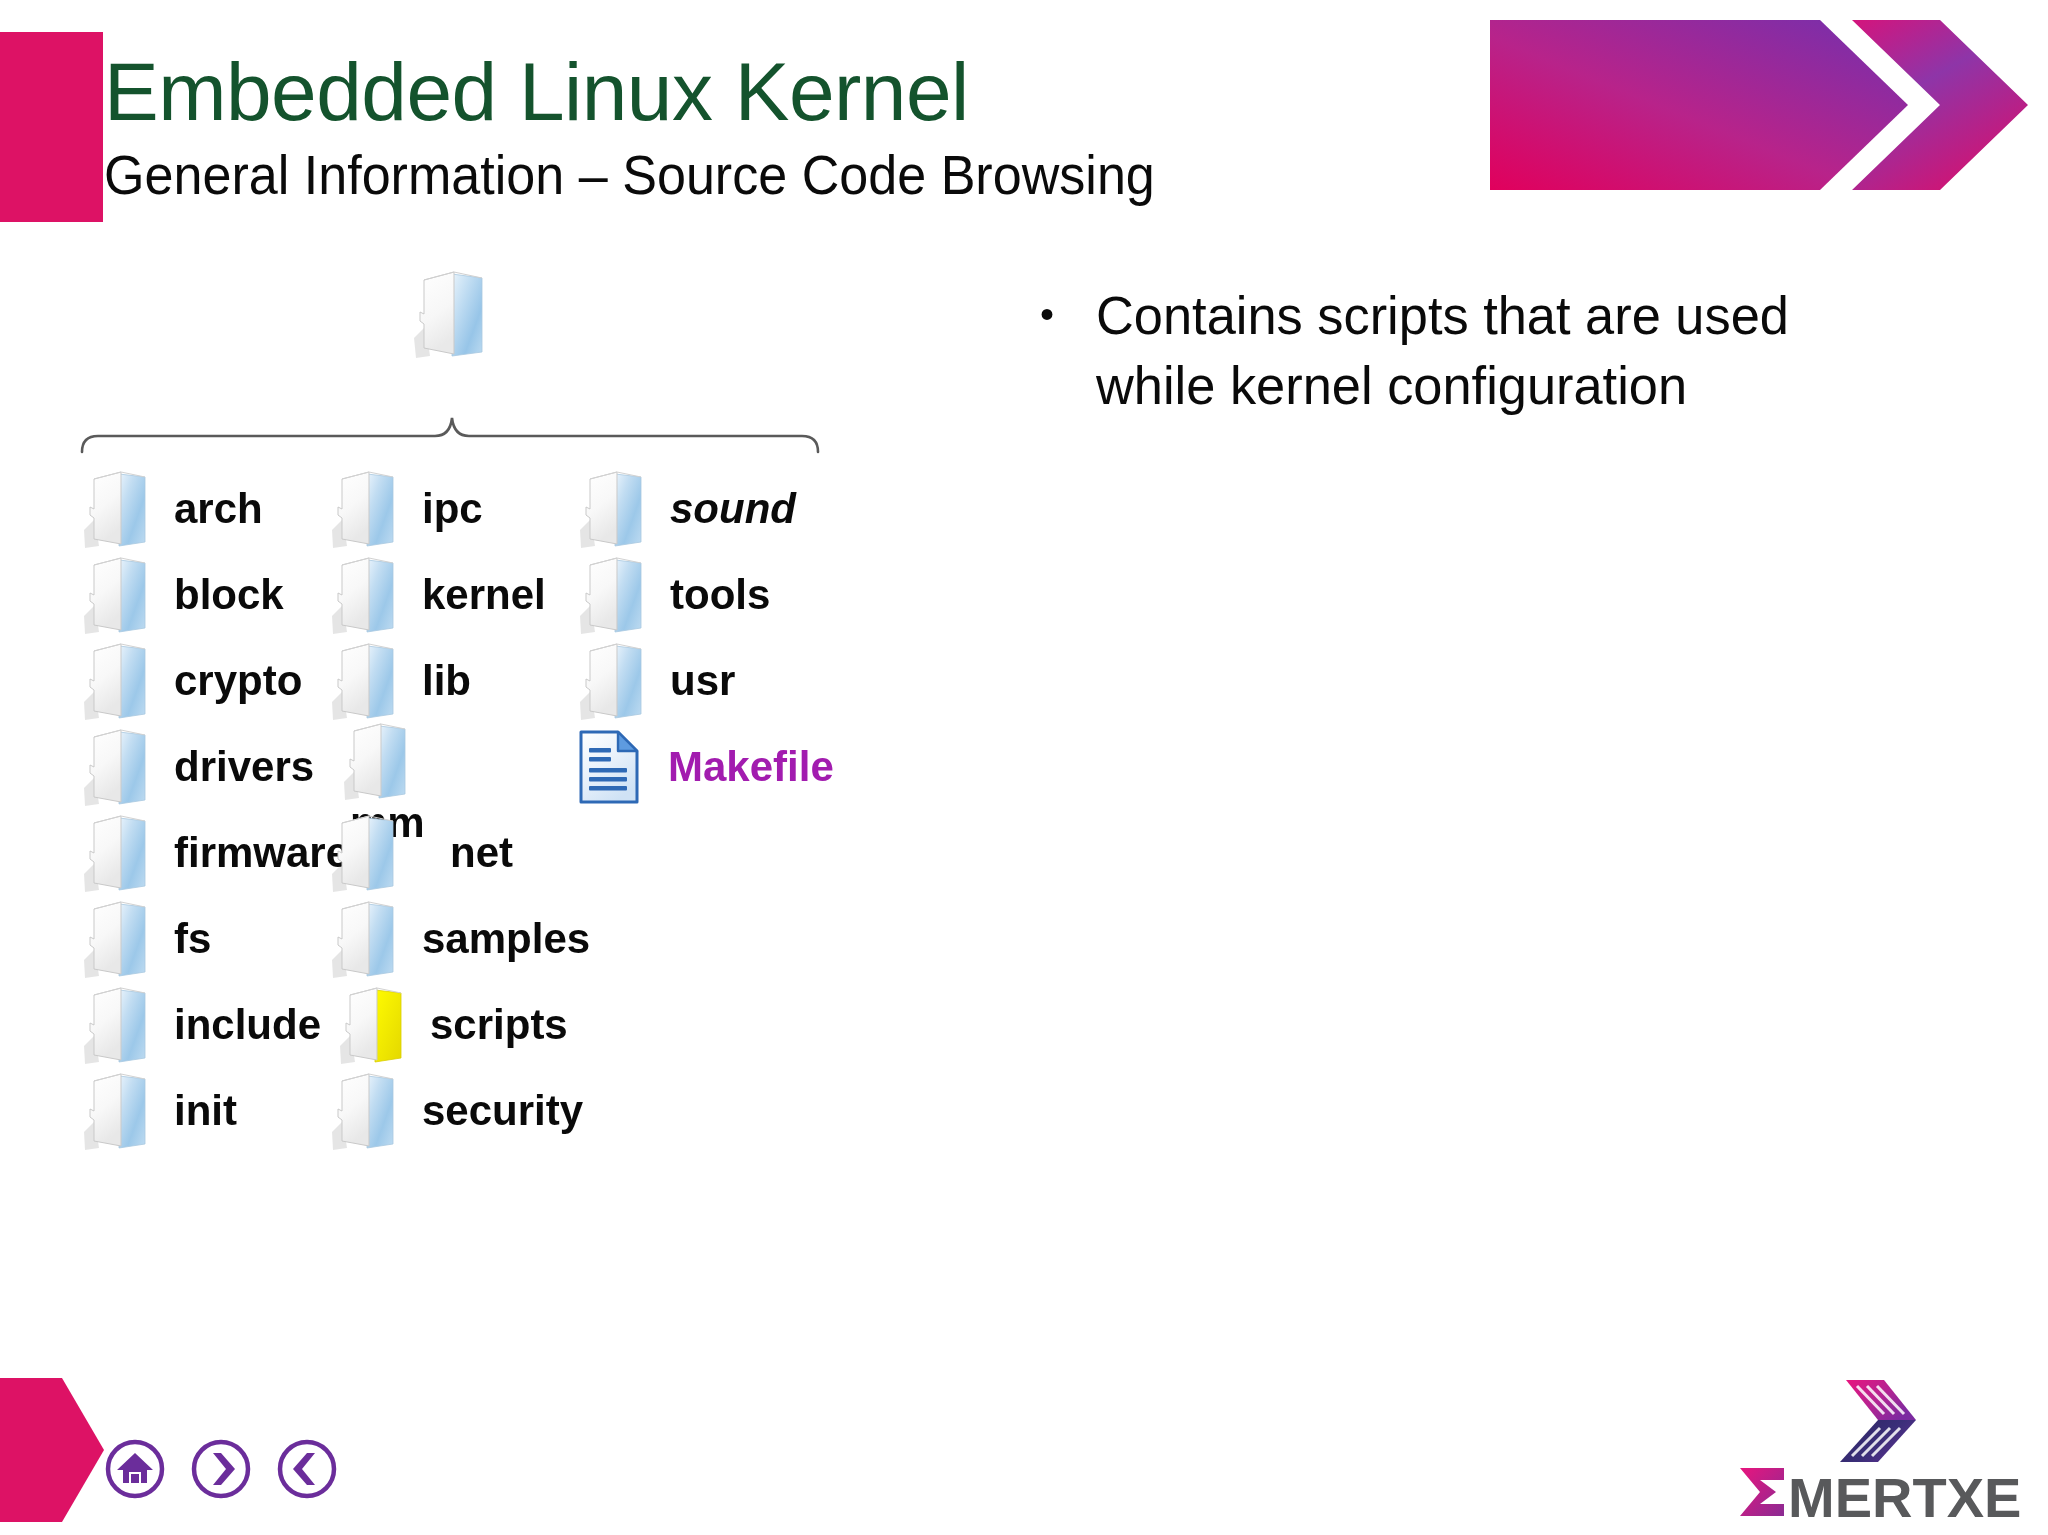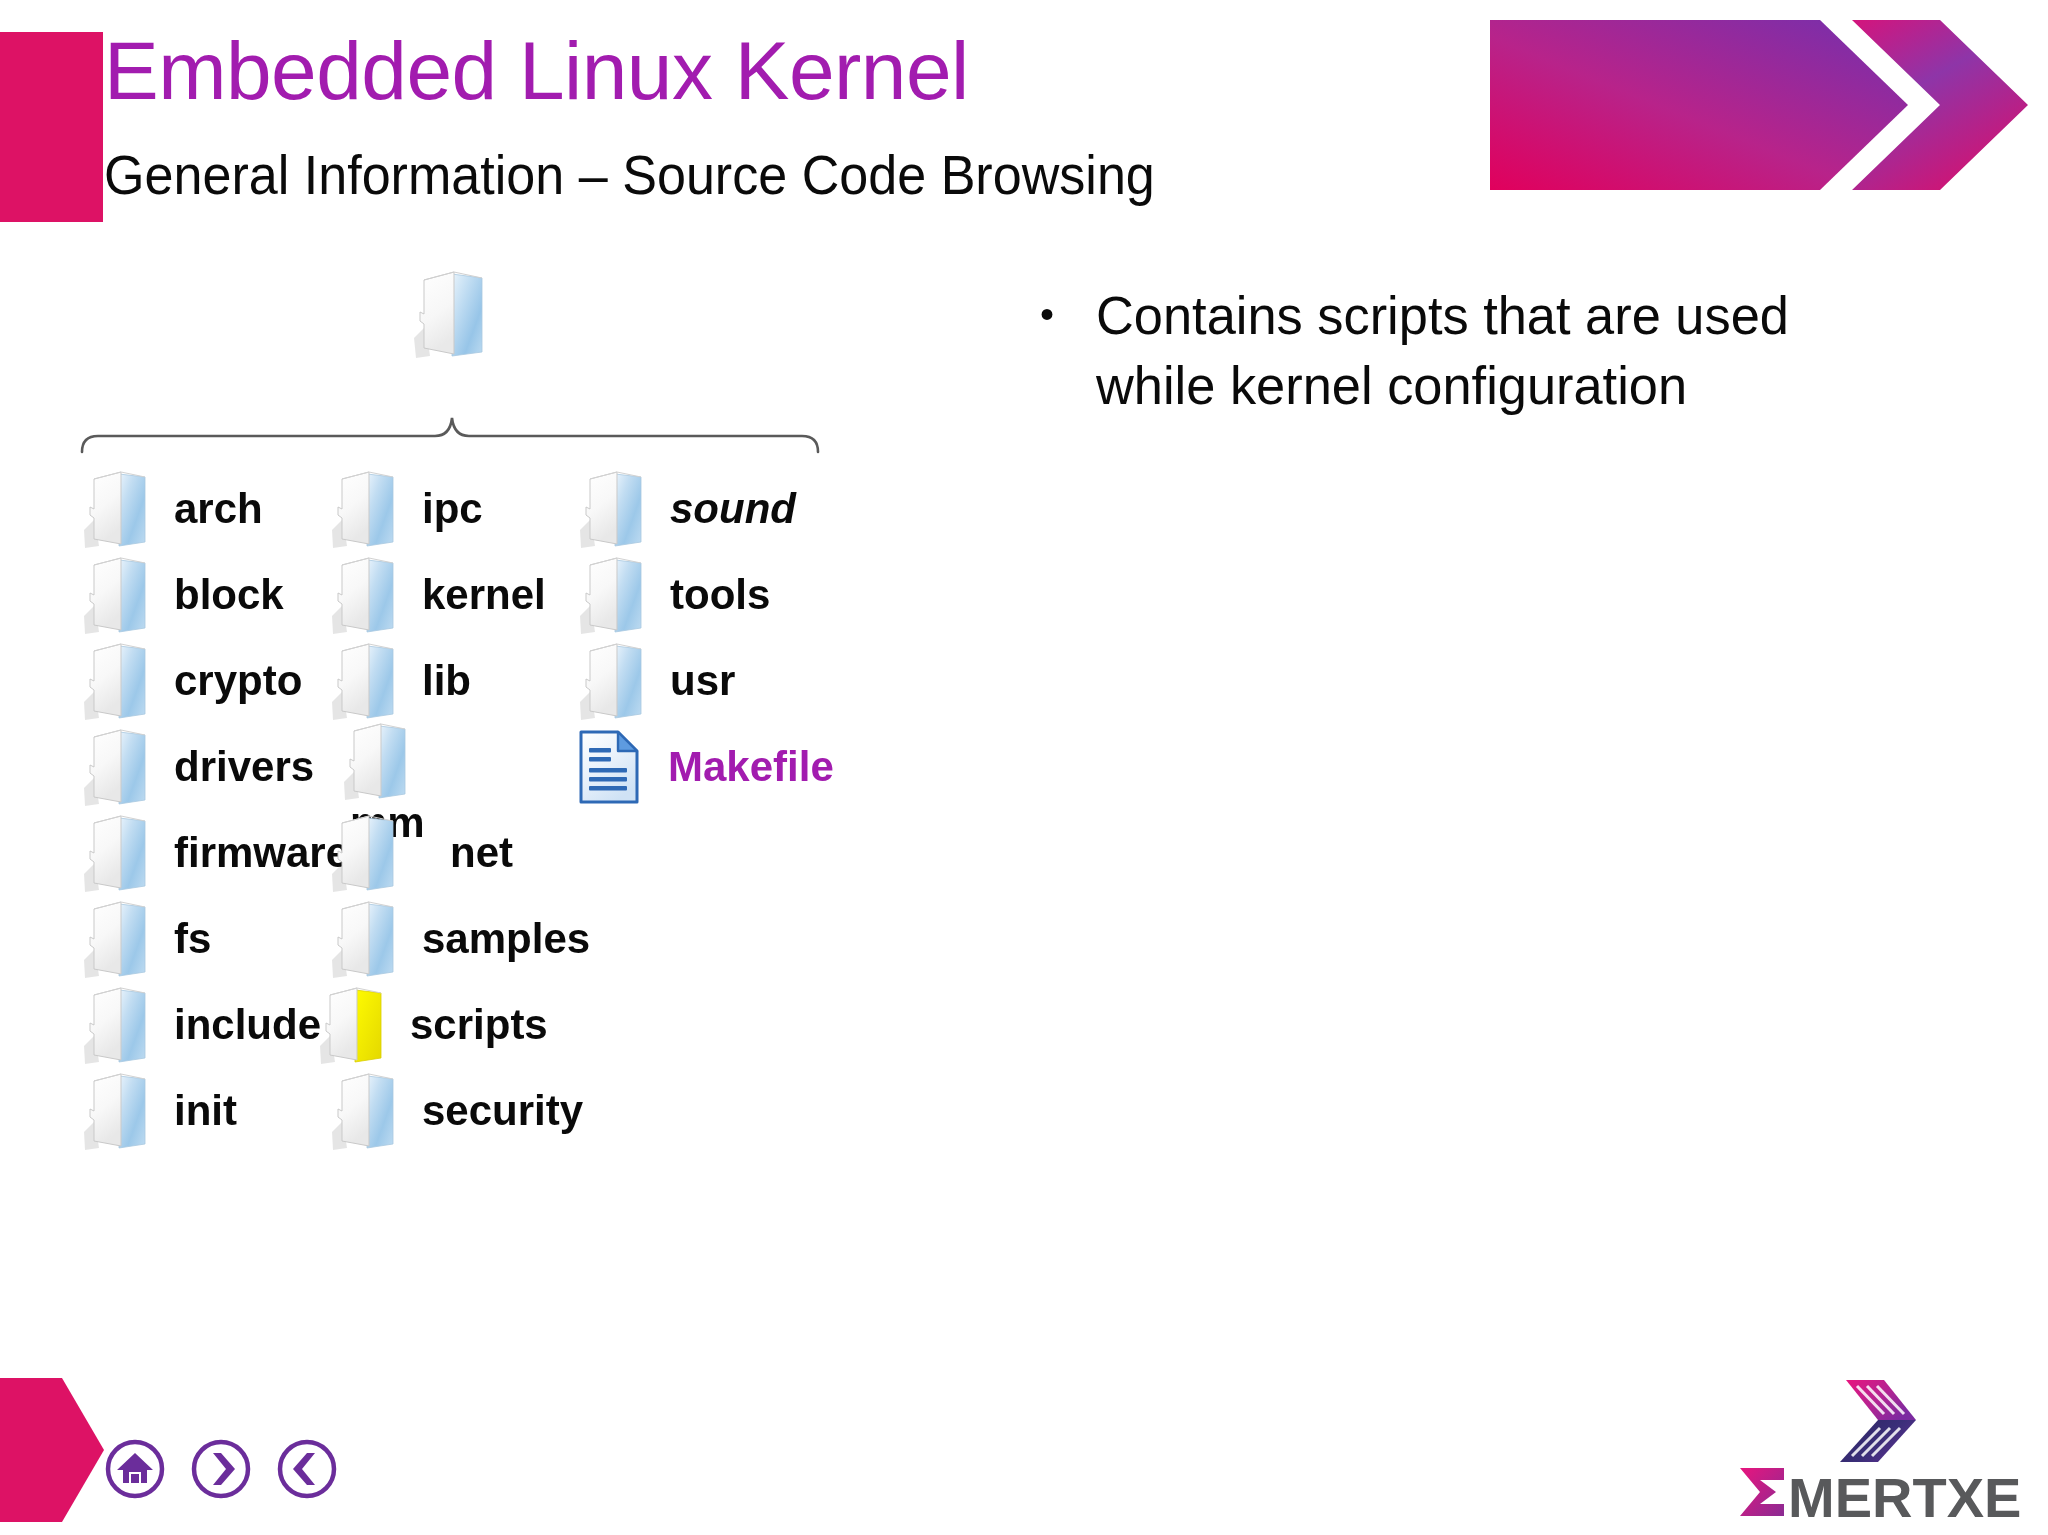--- a/index.html
+++ b/index.html
@@ -25,26 +25,26 @@
     left: 0px;
     top: 32px;
     width: 103px;
     height: 190px;
     background: #DD1265;
   }
 
   .title {
     position: absolute;
     left: 104px;
-    top: 23px;
+    top: 44px;
     width: 1320px;
     font-size: 82px;
     line-height: 96px;
     font-weight: 400;
-    color: #a21caf;
+    color: #14532d;
     letter-spacing: -0.5px;
     white-space: nowrap;
   }
 
   .subtitle {
     position: absolute;
     left: 104px;
     top: 140px;
     width: 1320px;
     font-size: 56px;
@@ -580,21 +580,21 @@
       </linearGradient>
     </defs>
     <polygon points="4,62 15,51 19,78 5,80" fill="#000" opacity="0.10"></polygon>
     <polygon points="39,6 65,9 65,74 39,78" fill="url(#bf13)" stroke="#A8C8DF" stroke-width="0.8"></polygon>
     <polygon points="14,11 41,4 41,76 14,71 14,50 10,47 10,39 14,41" fill="url(#wf13)" stroke="#C9C9C9" stroke-width="1"></polygon>
     <polyline points="14,11 41,4 65,9" fill="none" stroke="#D2D2D2" stroke-width="1"></polyline>
   </svg>
         </span>
         <span class="folder-label">samples</span>
       </div>
-      <div class="folder-item" style="left: 236px; top: 516px;">
+      <div class="folder-item" style="left: 256px; top: 516px;">
         <span style="display: inline-flex;">
   <svg width="72" height="82" viewBox="0 0 72 82" xmlns="http://www.w3.org/2000/svg">
     <defs>
       <linearGradient id="bf14" x1="0" y1="0" x2="1" y2="1">
          <stop offset="0%" stop-color="#FFFB00"></stop>
          <stop offset="55%" stop-color="#F0E800"></stop>
          <stop offset="100%" stop-color="#E4D800"></stop>
        </linearGradient>
       <linearGradient id="wf14" x1="0" y1="0" x2="0.35" y2="1">
         <stop offset="0%" stop-color="#FFFFFF"></stop>

